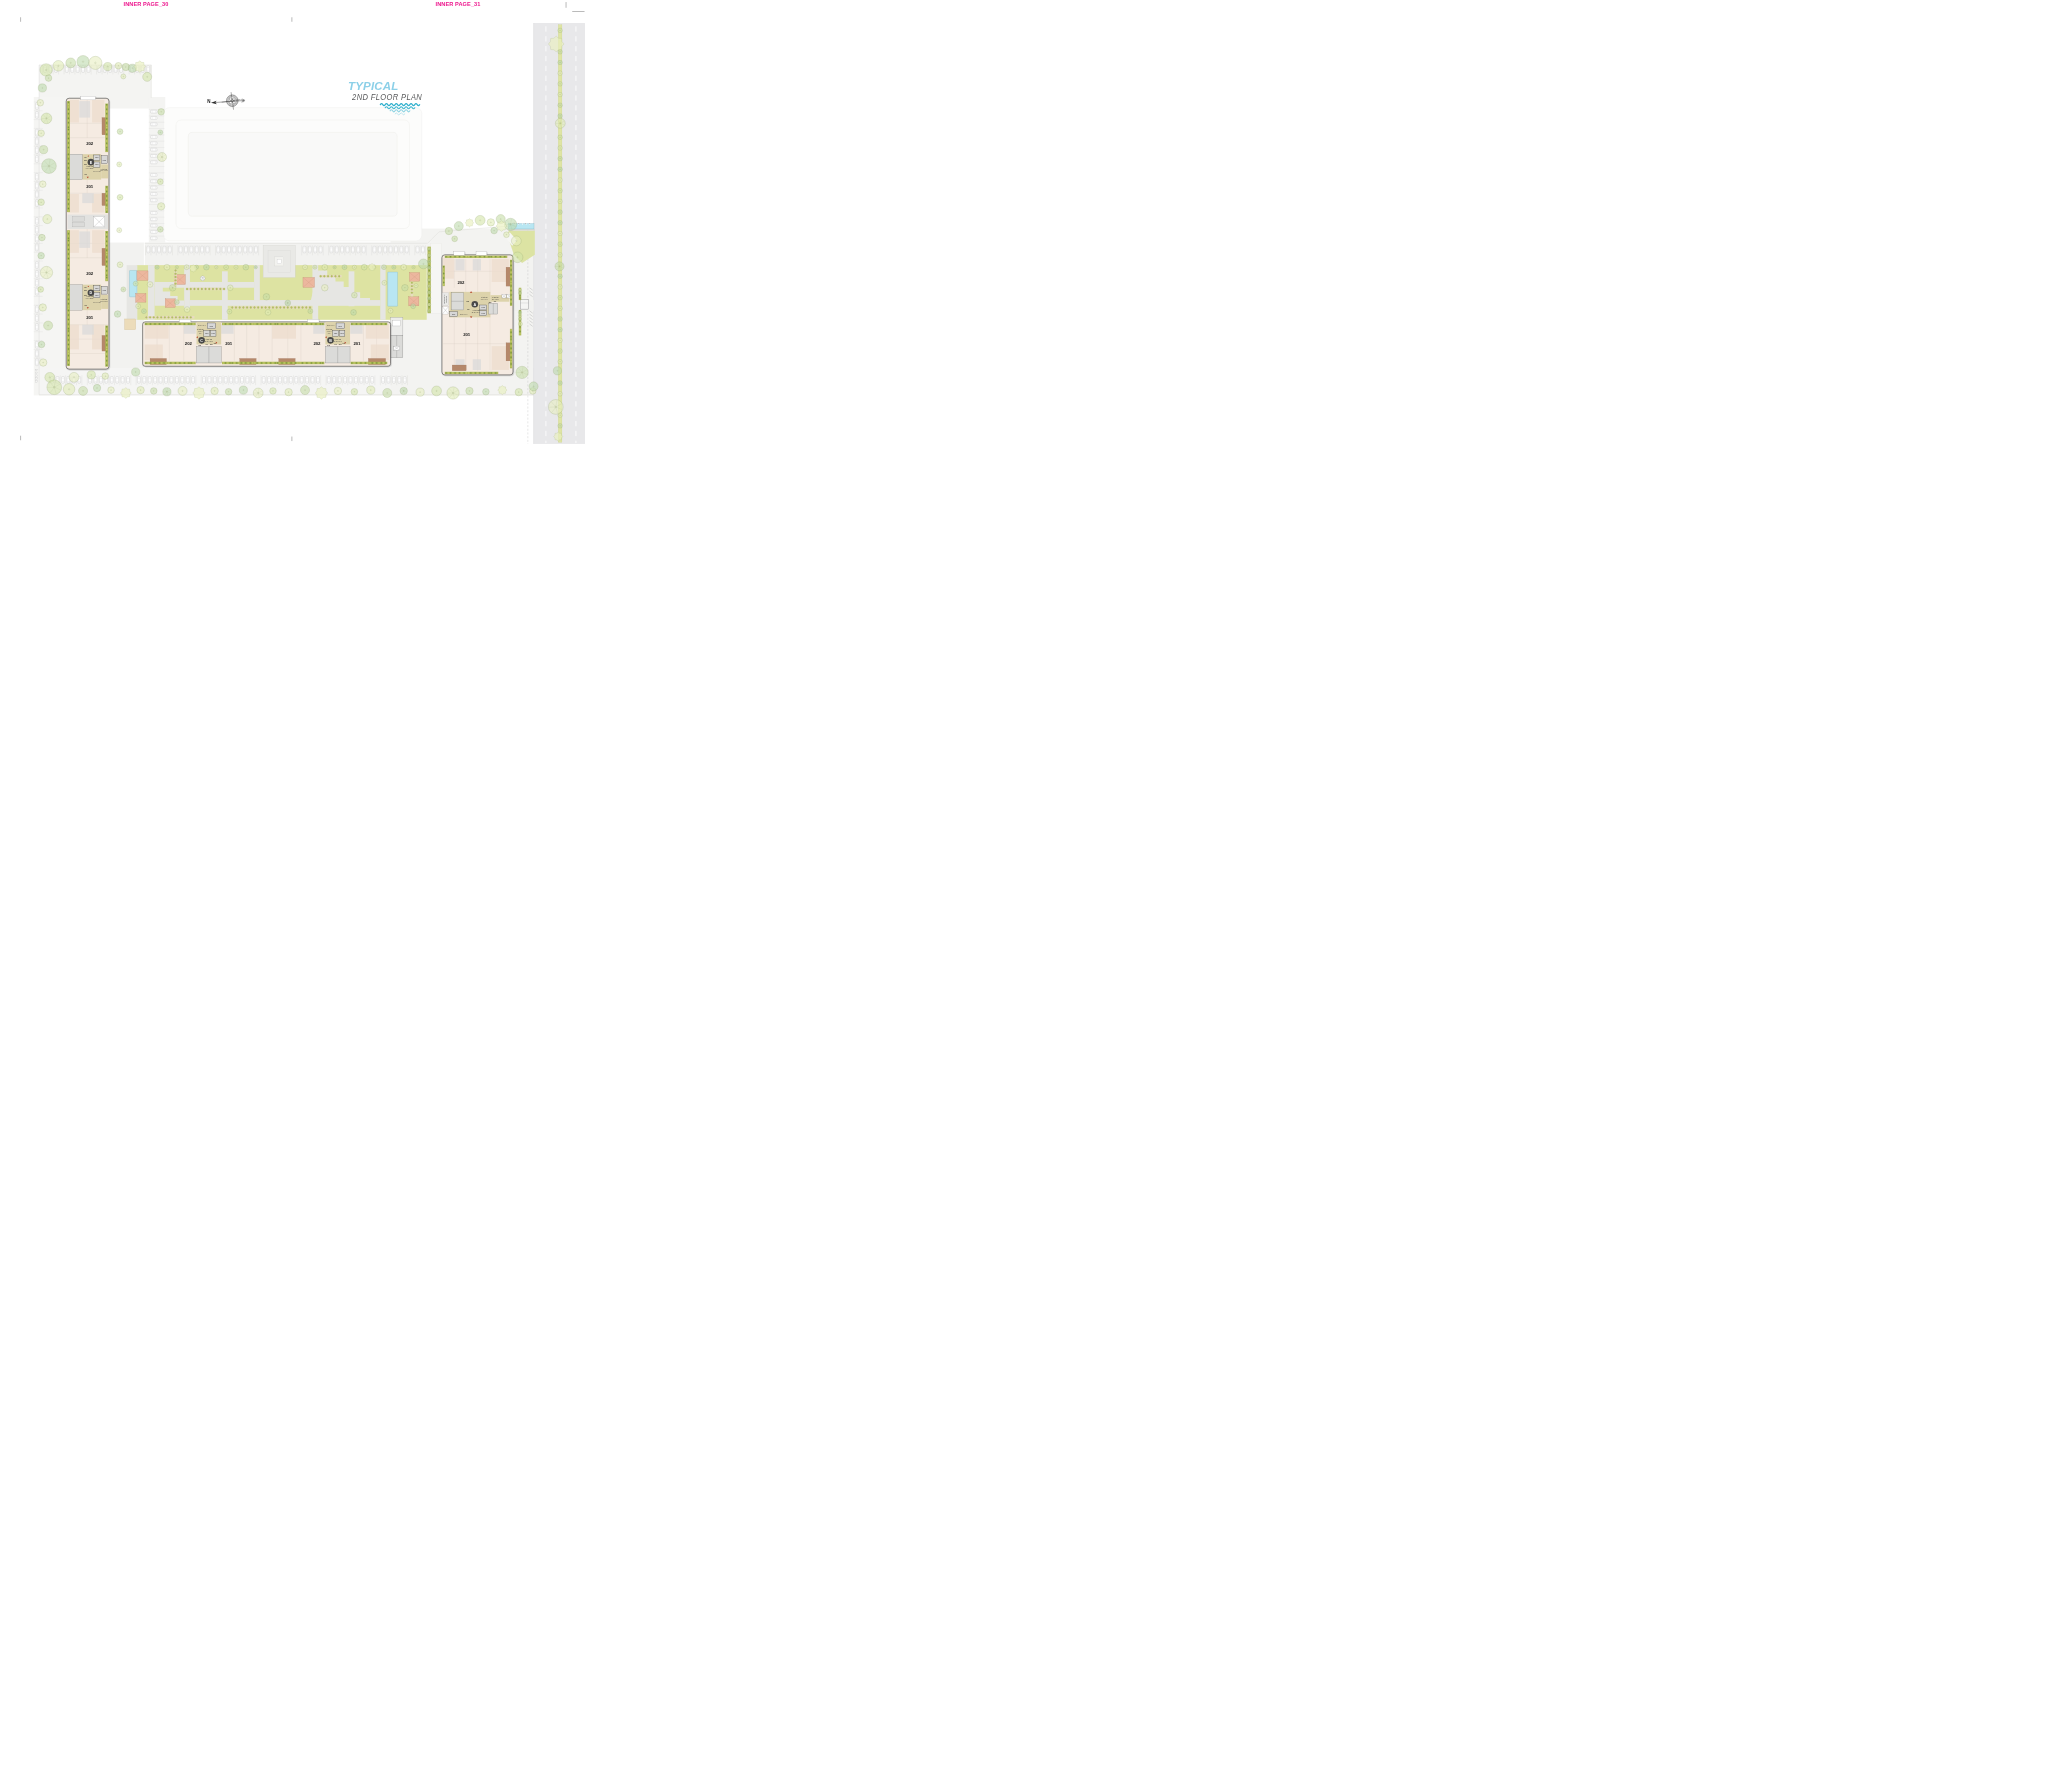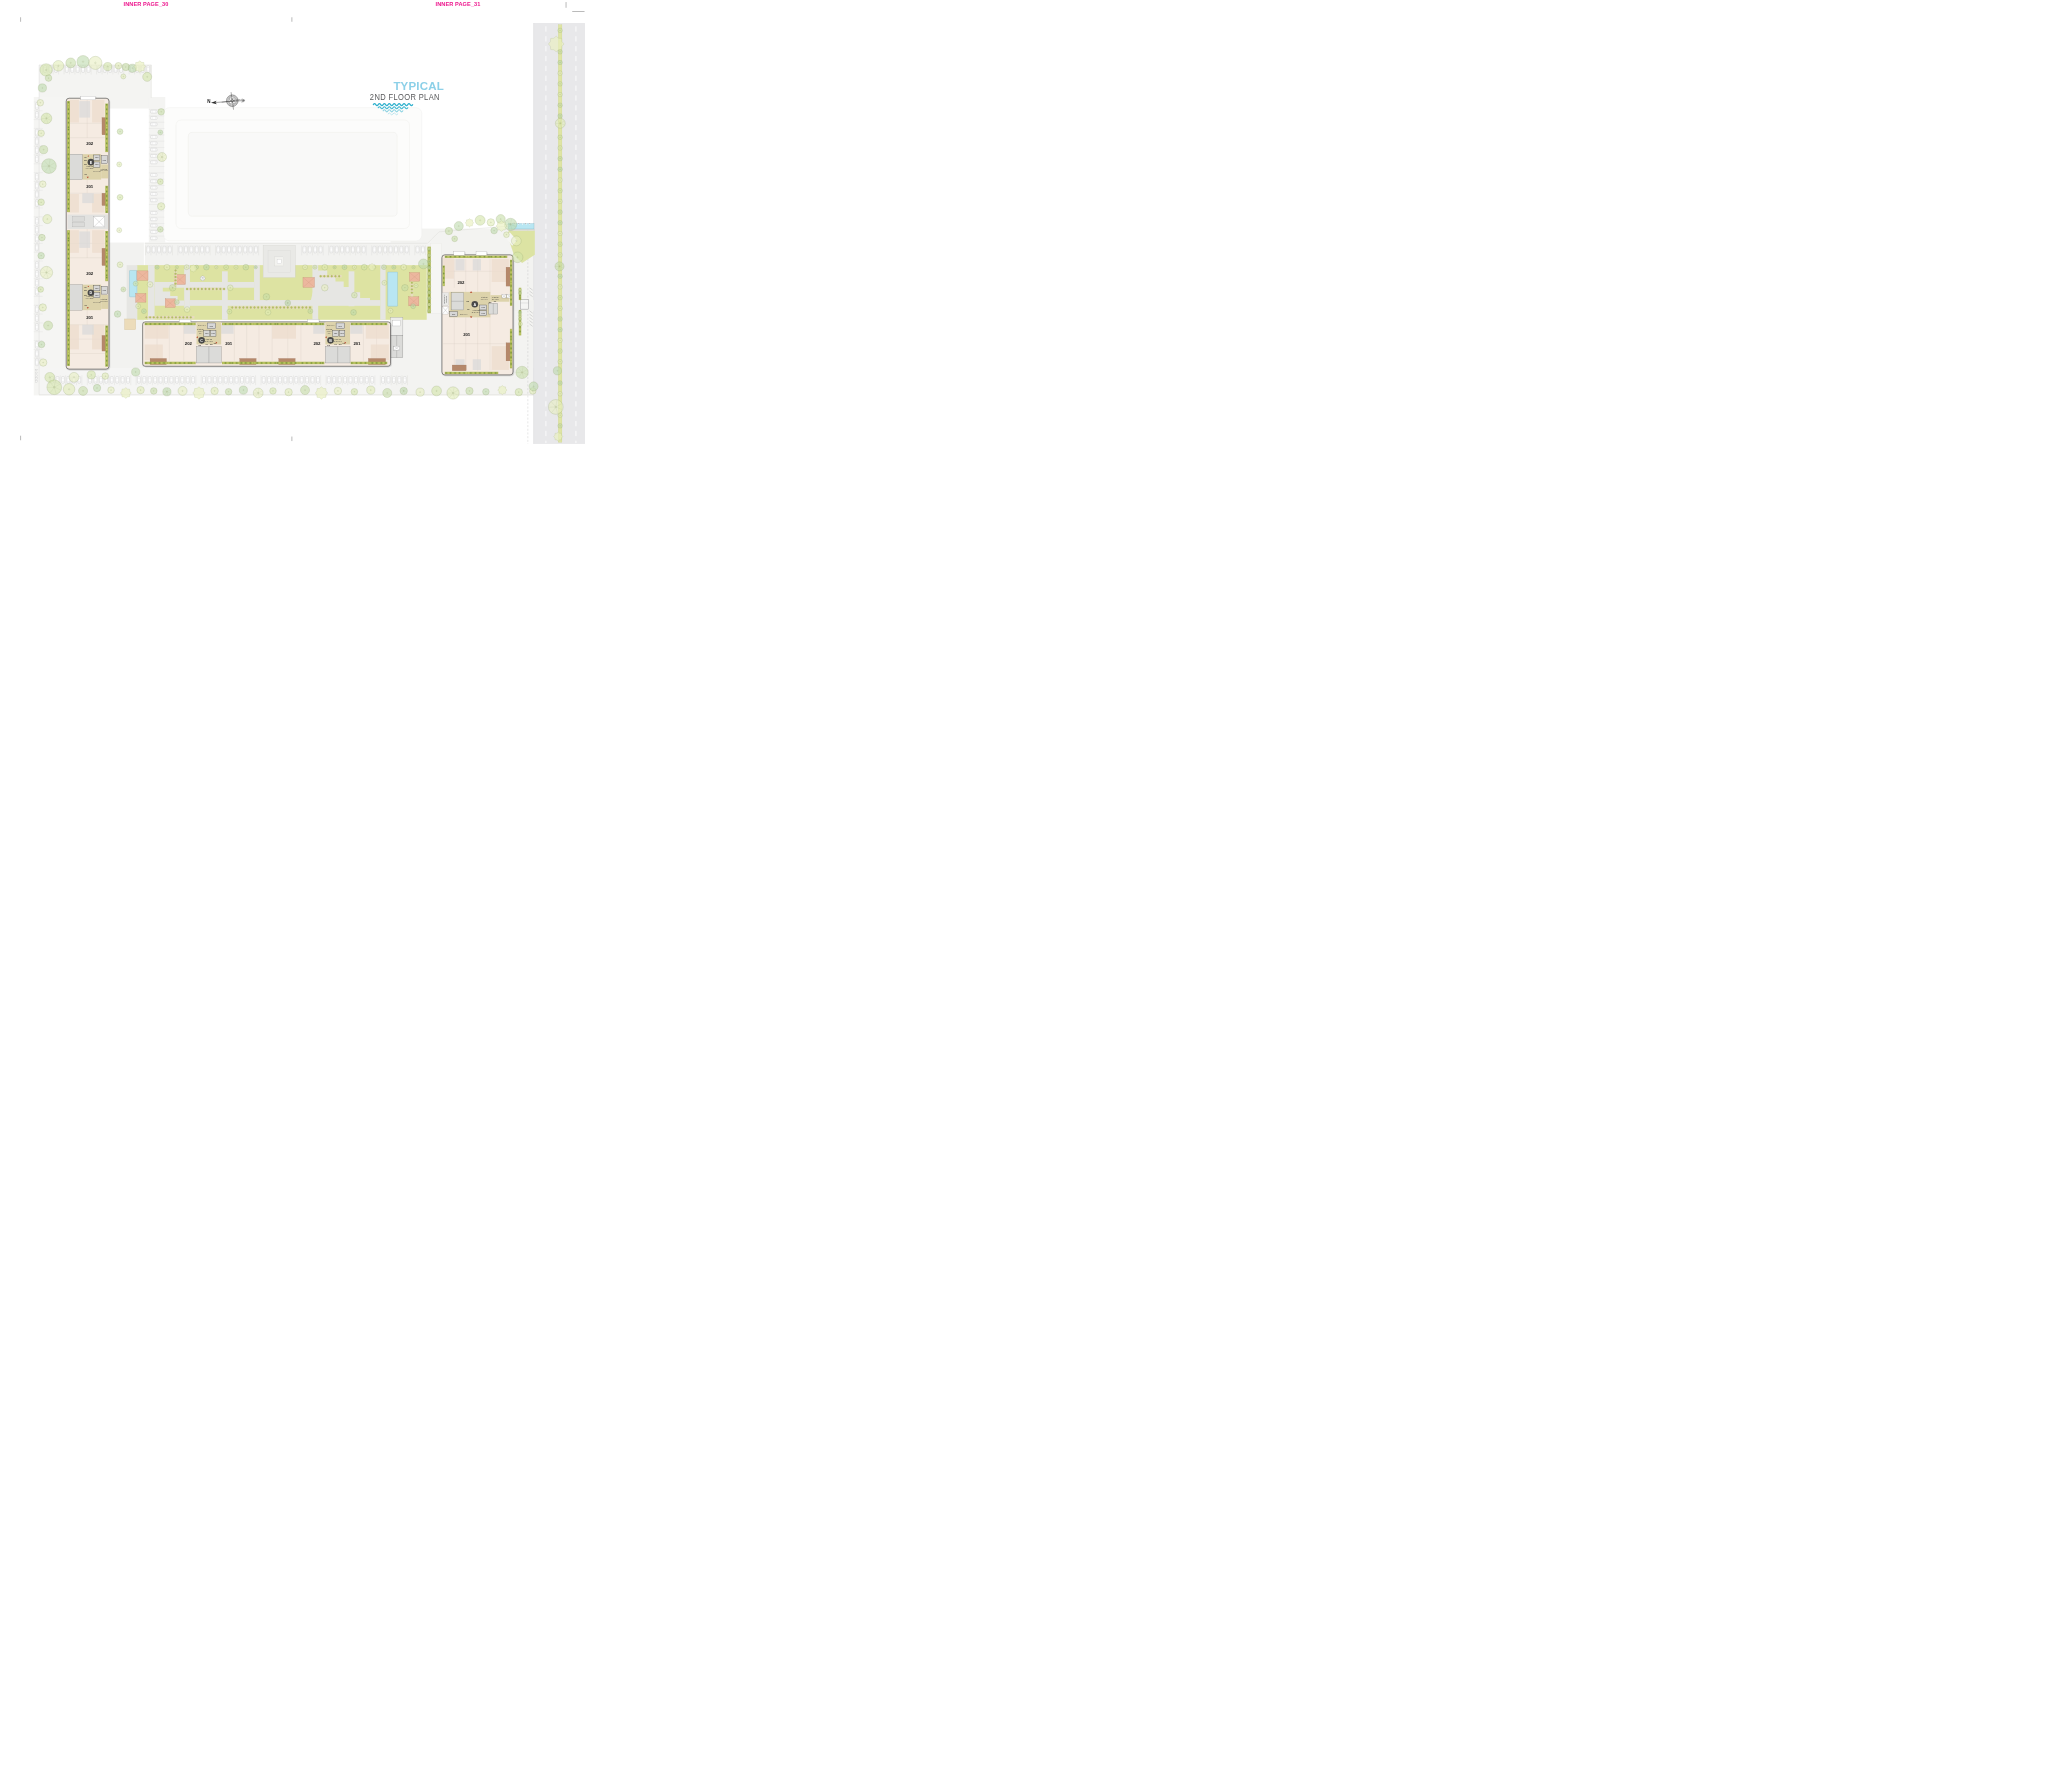--- a/index.html
+++ b/index.html
@@ -1,21 +1,21 @@
 <!DOCTYPE html>
 <html style="font-size:6.6px"><head>
 <meta charset="utf-8">
 <style>
   html,body{margin:0;padding:0;background:#fff;}
   .page{position:relative;width:585px;height:446px;background:#ffffff;overflow:hidden;
         font-family:"Liberation Sans",sans-serif;}
   .hdr{position:absolute;top:0.8px;width:90px;text-align:center;font-weight:bold;
        font-size:5.6px;letter-spacing:0.1px;color:#ED168D;}
   .hdr-l{left:101px;} .hdr-r{left:413px;}
-  .titleblock{position:absolute;left:341px;top:80px;width:103px;text-align:right;}
+  .titleblock{position:absolute;left:348px;top:80px;width:103px;text-align:left;font-style:italic;}
   .titleblock .t1{font-size:11.5px;font-weight:bold;color:#8CD0E8;letter-spacing:0.2px;line-height:1.05;}
   .titleblock .t2{font-size:8.2px;color:#58595B;letter-spacing:0.4px;transform:scaleX(.92);
                   transform-origin:center;margin-top:0.8px;}
   #waves{display:block;margin:1.6px auto 0 auto;}
   svg text{font-family:"Liberation Sans",sans-serif;fill:#222;}
   .unit{font-size:10.5px;font-weight:bold;fill:#191919;text-anchor:middle;letter-spacing:-.3px;}
   .badge{font-size:9px;font-weight:bold;fill:#fff;text-anchor:middle;}
   .lift{font-size:3.9px;fill:#1d1d1d;text-anchor:middle;}
   .ud{font-size:4.6px;fill:#1d1d1d;text-anchor:middle;}
   .dim{font-size:3.3px;fill:#3a3a3a;text-anchor:middle;}

